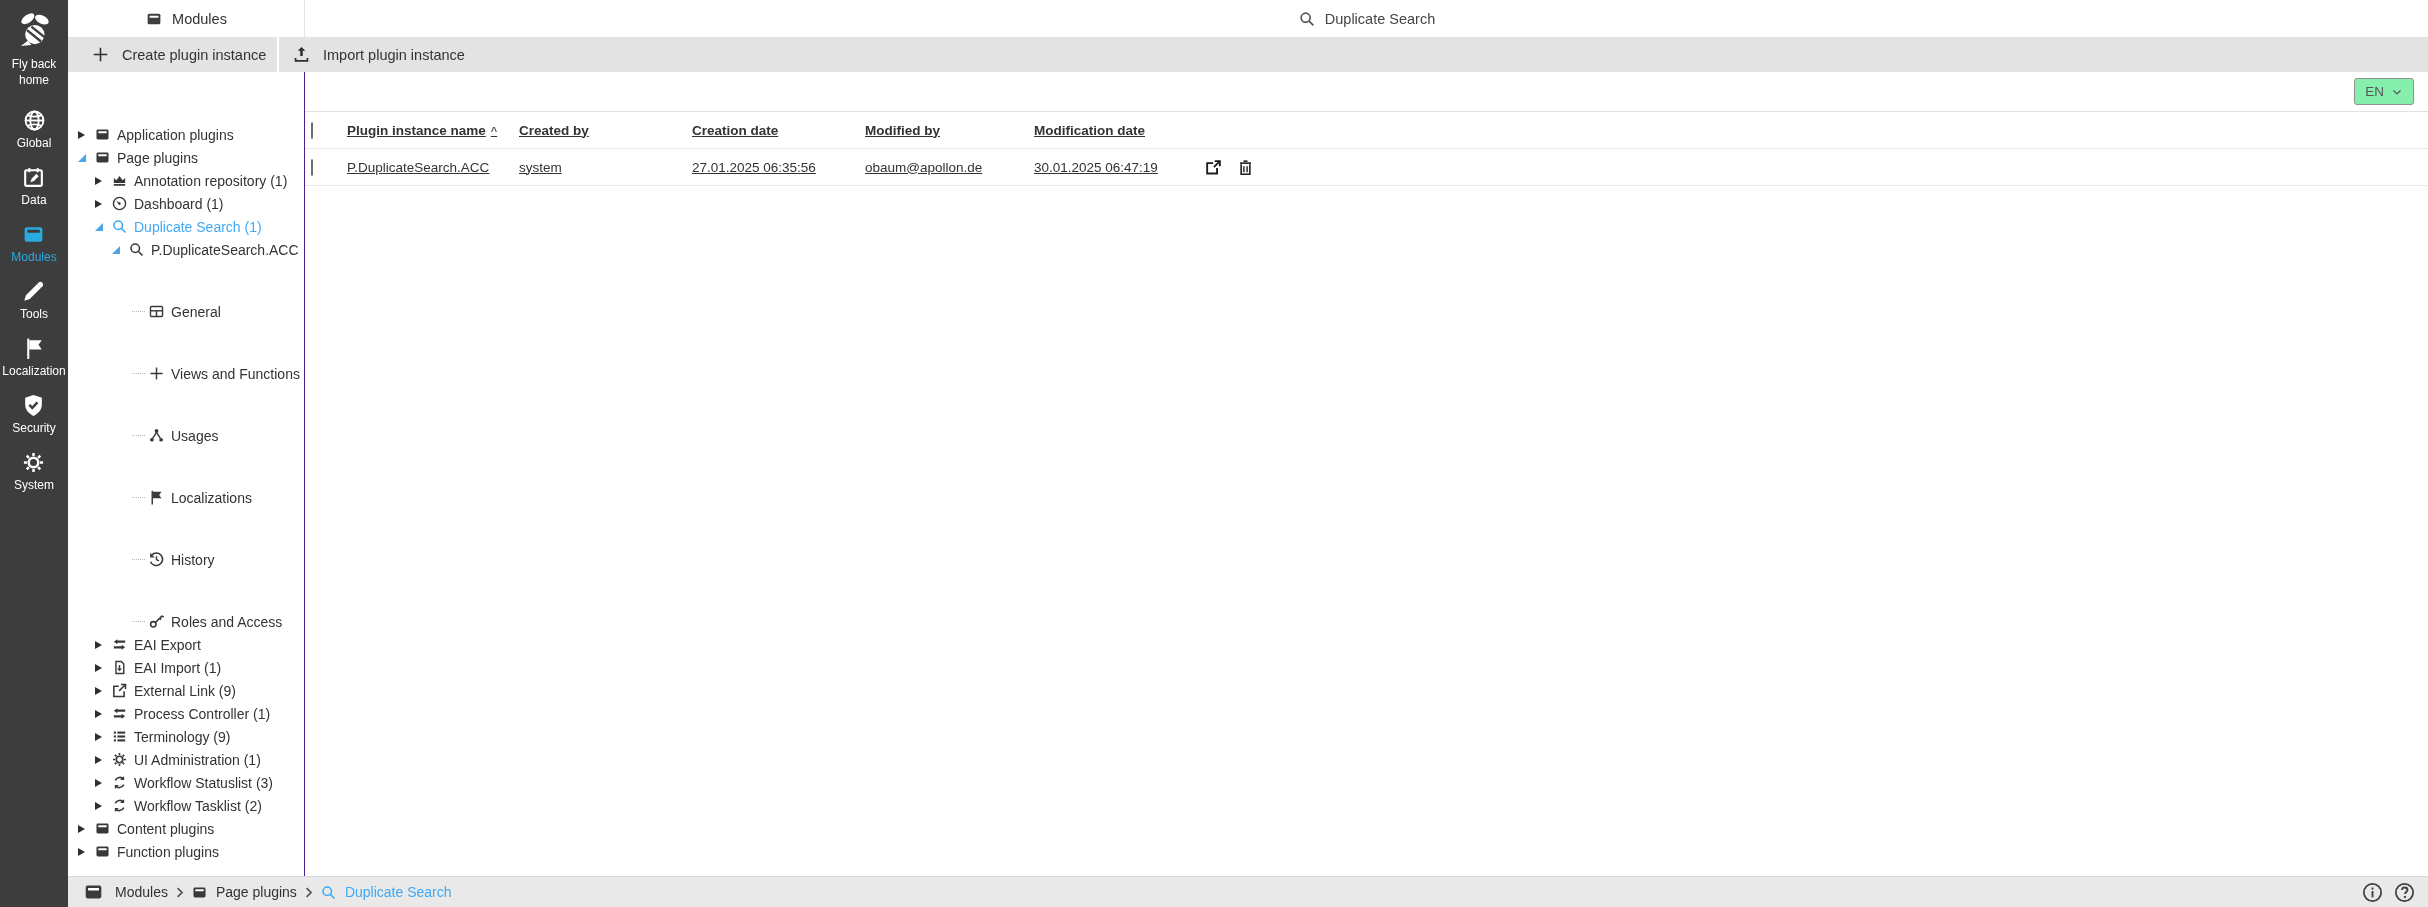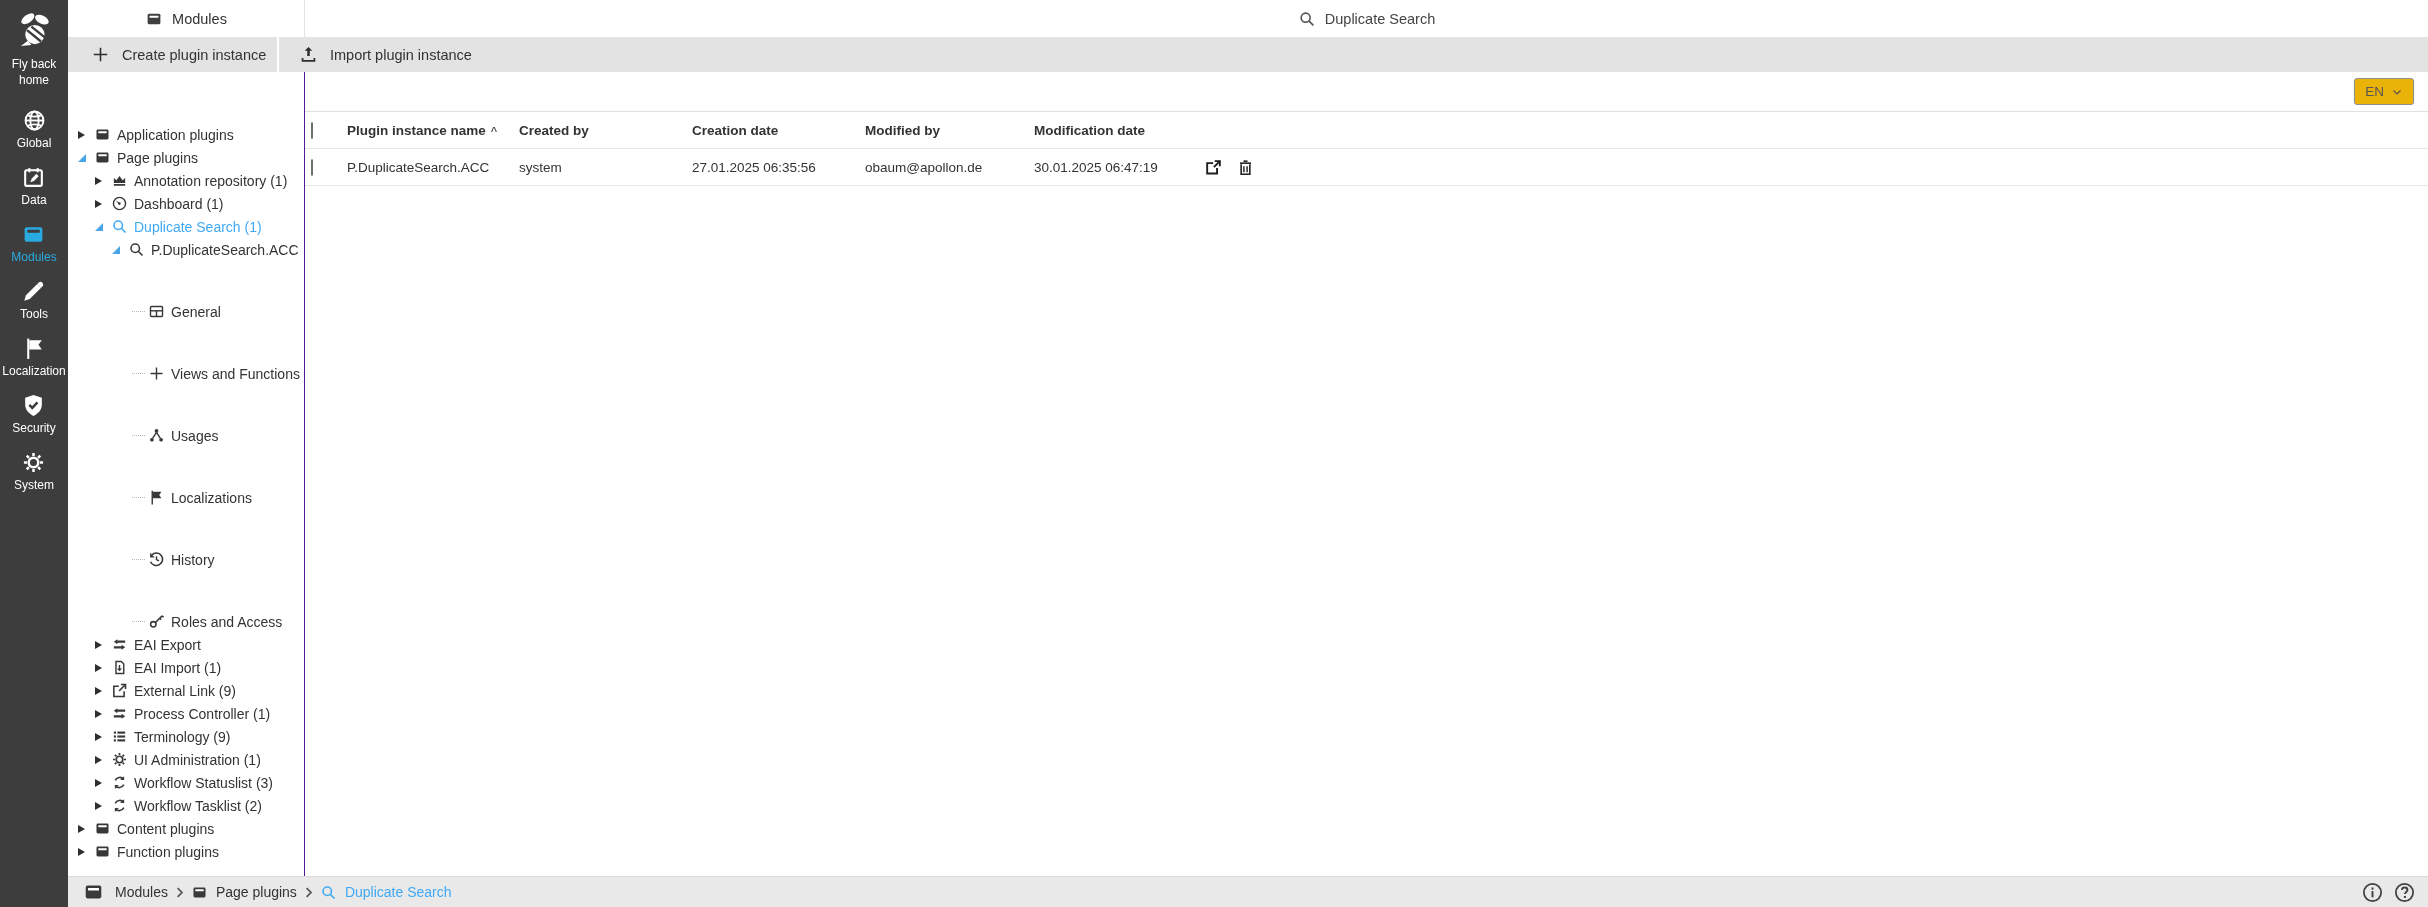--- a/index.html
+++ b/index.html
@@ -37,21 +37,21 @@
   .header-left svg { width:18px; height:18px; color:#3f3f3f; }
   .header-right { flex:1; display:flex; align-items:center; justify-content:center; gap:9px; color:#444; font-size:14.5px; cursor:pointer; }
   .header-right svg { width:18px; height:18px; color:#555; }
 
   .toolbar-row { height:35px; flex:none; display:flex; background:#e3e3e3; }
   .toolbar-left {
     width:211px; flex:none; border-right:2px solid #fff;
     display:flex; align-items:center; gap:12px; padding-left:23px;
     font-size:14.5px; cursor:pointer;
   }
-  .toolbar-right { flex:1; display:flex; align-items:center; gap:12px; padding-left:20px; font-size:14.5px; cursor:pointer; }
+  .toolbar-right { flex:1; display:flex; align-items:center; gap:12px; padding-left:13px; font-size:14.5px; cursor:pointer; }
   .toolbar-row svg { width:19px; height:19px; color:#2f2f2f; }
 
   .content { flex:1; display:flex; min-height:0; }
 
   
   .tree-panel { width:237px; flex:none; border-right:1px solid #4c1d95; padding-top:51px; overflow:hidden; }
   .tree-row { height:23px; display:flex; align-items:center; white-space:nowrap; cursor:pointer; font-size:14px; color:#333; }
   .lvl0 { padding-left:10px; }
   .lvl1 { padding-left:27px; }
   .lvl2 { padding-left:44px; }
@@ -61,33 +61,33 @@
   .tri-expanded { width:0; height:0; border-bottom:8px solid #4aa5e8; border-left:8px solid transparent; }
   .guide { width:13px; flex:none; border-top:1px dotted #b9b9b9; margin-right:1px; }
   .tree-icon { width:17px; height:17px; flex:none; margin:0 6px 0 2px; color:#383838; }
   .tree-label { }
   .tree-row.selected, .tree-row.selected .tree-icon { color:#3fa9f5; }
 
   
   .workspace { flex:1; display:flex; flex-direction:column; min-width:0; background:#fff; }
   .lang-row { height:40px; flex:none; border-bottom:1px solid #e0e0e0; display:flex; align-items:center; justify-content:flex-end; padding-right:14px; }
   .lang-btn {
-    border:1px solid #8f8f8f; border-radius:3px; background:#eab308; color:#555;
+    border:1px solid #8f8f8f; border-radius:3px; background:#86efac; color:#555;
     display:flex; align-items:center; gap:7px; padding:5px 10px; font-size:13.5px;
     font-family:"Liberation Sans", sans-serif; cursor:pointer;
   }
   .lang-btn svg { width:12px; height:12px; }
 
   .grid-row {
     display:grid; grid-template-columns:42px 172px 173px 173px 169px 170px 1fr;
     align-items:center; height:37px; border-bottom:1px solid #e8e8e8; font-size:13.5px;
   }
   .grid-row.head { font-weight:bold; }
   .cb { width:17px; height:17px; border:1.5px solid #6f6f6f; border-radius:2px; background:#fff; margin-left:6px; cursor:pointer; }
-  .cell { overflow:hidden; text-overflow:ellipsis; white-space:nowrap; padding-right:7px; }
+  .cell { overflow:hidden; text-overflow:ellipsis; white-space:nowrap; padding-right:7px;text-decoration:underline; }
   .sort-caret { font-size:11px; color:#555; margin-left:5px; font-weight:bold; }
   .fn-cell { display:flex; align-items:center; gap:13px; }
   .fn-icon { width:19px; height:19px; color:#1e1e1e; cursor:pointer; }
   .filler { flex:1; }
 
   
   .statusbar {
     height:31px; flex:none; background:#e9e9e9; border-top:1px solid #dadada;
     display:flex; align-items:center; padding:0 12px; font-size:14px;
   }

